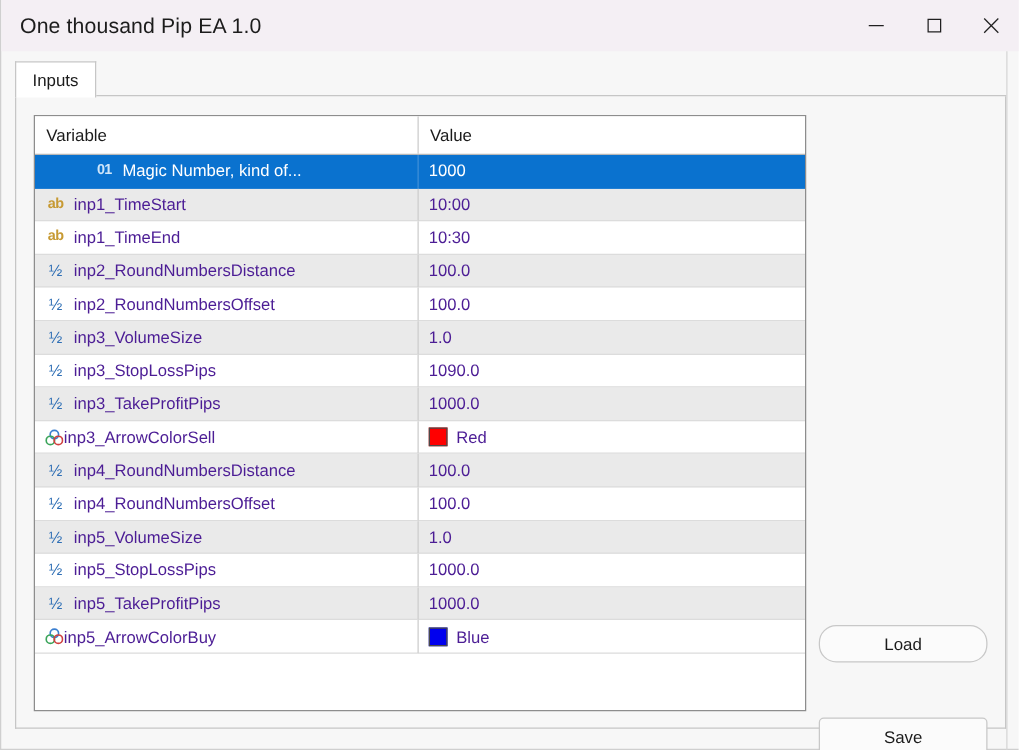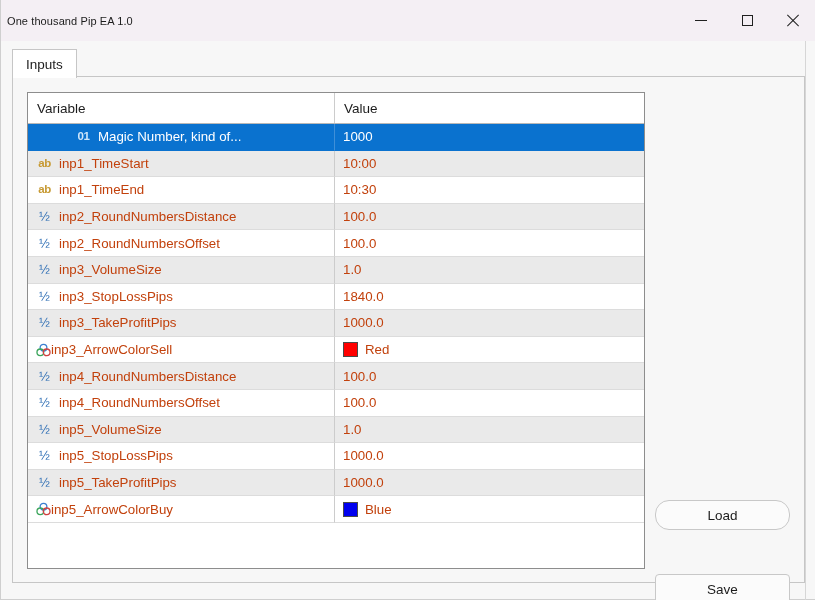--- a/index.html
+++ b/index.html
@@ -31,22 +31,22 @@
     position: absolute;
     left: 0; top: 0;
     width: 815px;
     height: 41px;
     background: #f4eff4;
     display: flex;
     align-items: center;
   }
 
   #title-text {
-    margin-left: 6px;
-    font-size: 11px;
+    margin-left: 15px;
+    font-size: 17px;
     color: #1c1c1c;
     letter-spacing: 0.1px;
     white-space: nowrap;
   }
 
   #window-controls {
     position: absolute;
     right: 0; top: 0;
     height: 41px;
     display: flex;
@@ -204,21 +204,21 @@
     display: flex;
     align-items: center;
     padding-left: 8px;
     border-bottom: 1px solid #dcdcdc;
     overflow: hidden;
   }
   .row.selected .cell-val { border-bottom-color: #0a72cf; }
 
   .cell-text, .val-text {
     font-size: 13.3px;
-    color: #c2410c;
+    color: #4c1d95;
     white-space: nowrap;
   }
 
   
   .type-icon {
     width: 17px;
     min-width: 17px;
     height: 16px;
     margin-right: 6px;
     display: flex;
@@ -360,21 +360,21 @@
           <div class="cell-val">
             <span class="val-text">1.0</span>
           </div>
         </div>
         <div class="row odd">
           <div class="cell-var">
             <span class="type-icon dbl">½</span>
             <span class="cell-text">inp3_StopLossPips</span>
           </div>
           <div class="cell-val">
-            <span class="val-text">1840.0</span>
+            <span class="val-text">1090.0</span>
           </div>
         </div>
         <div class="row even">
           <div class="cell-var">
             <span class="type-icon dbl">½</span>
             <span class="cell-text">inp3_TakeProfitPips</span>
           </div>
           <div class="cell-val">
             <span class="val-text">1000.0</span>
           </div>

